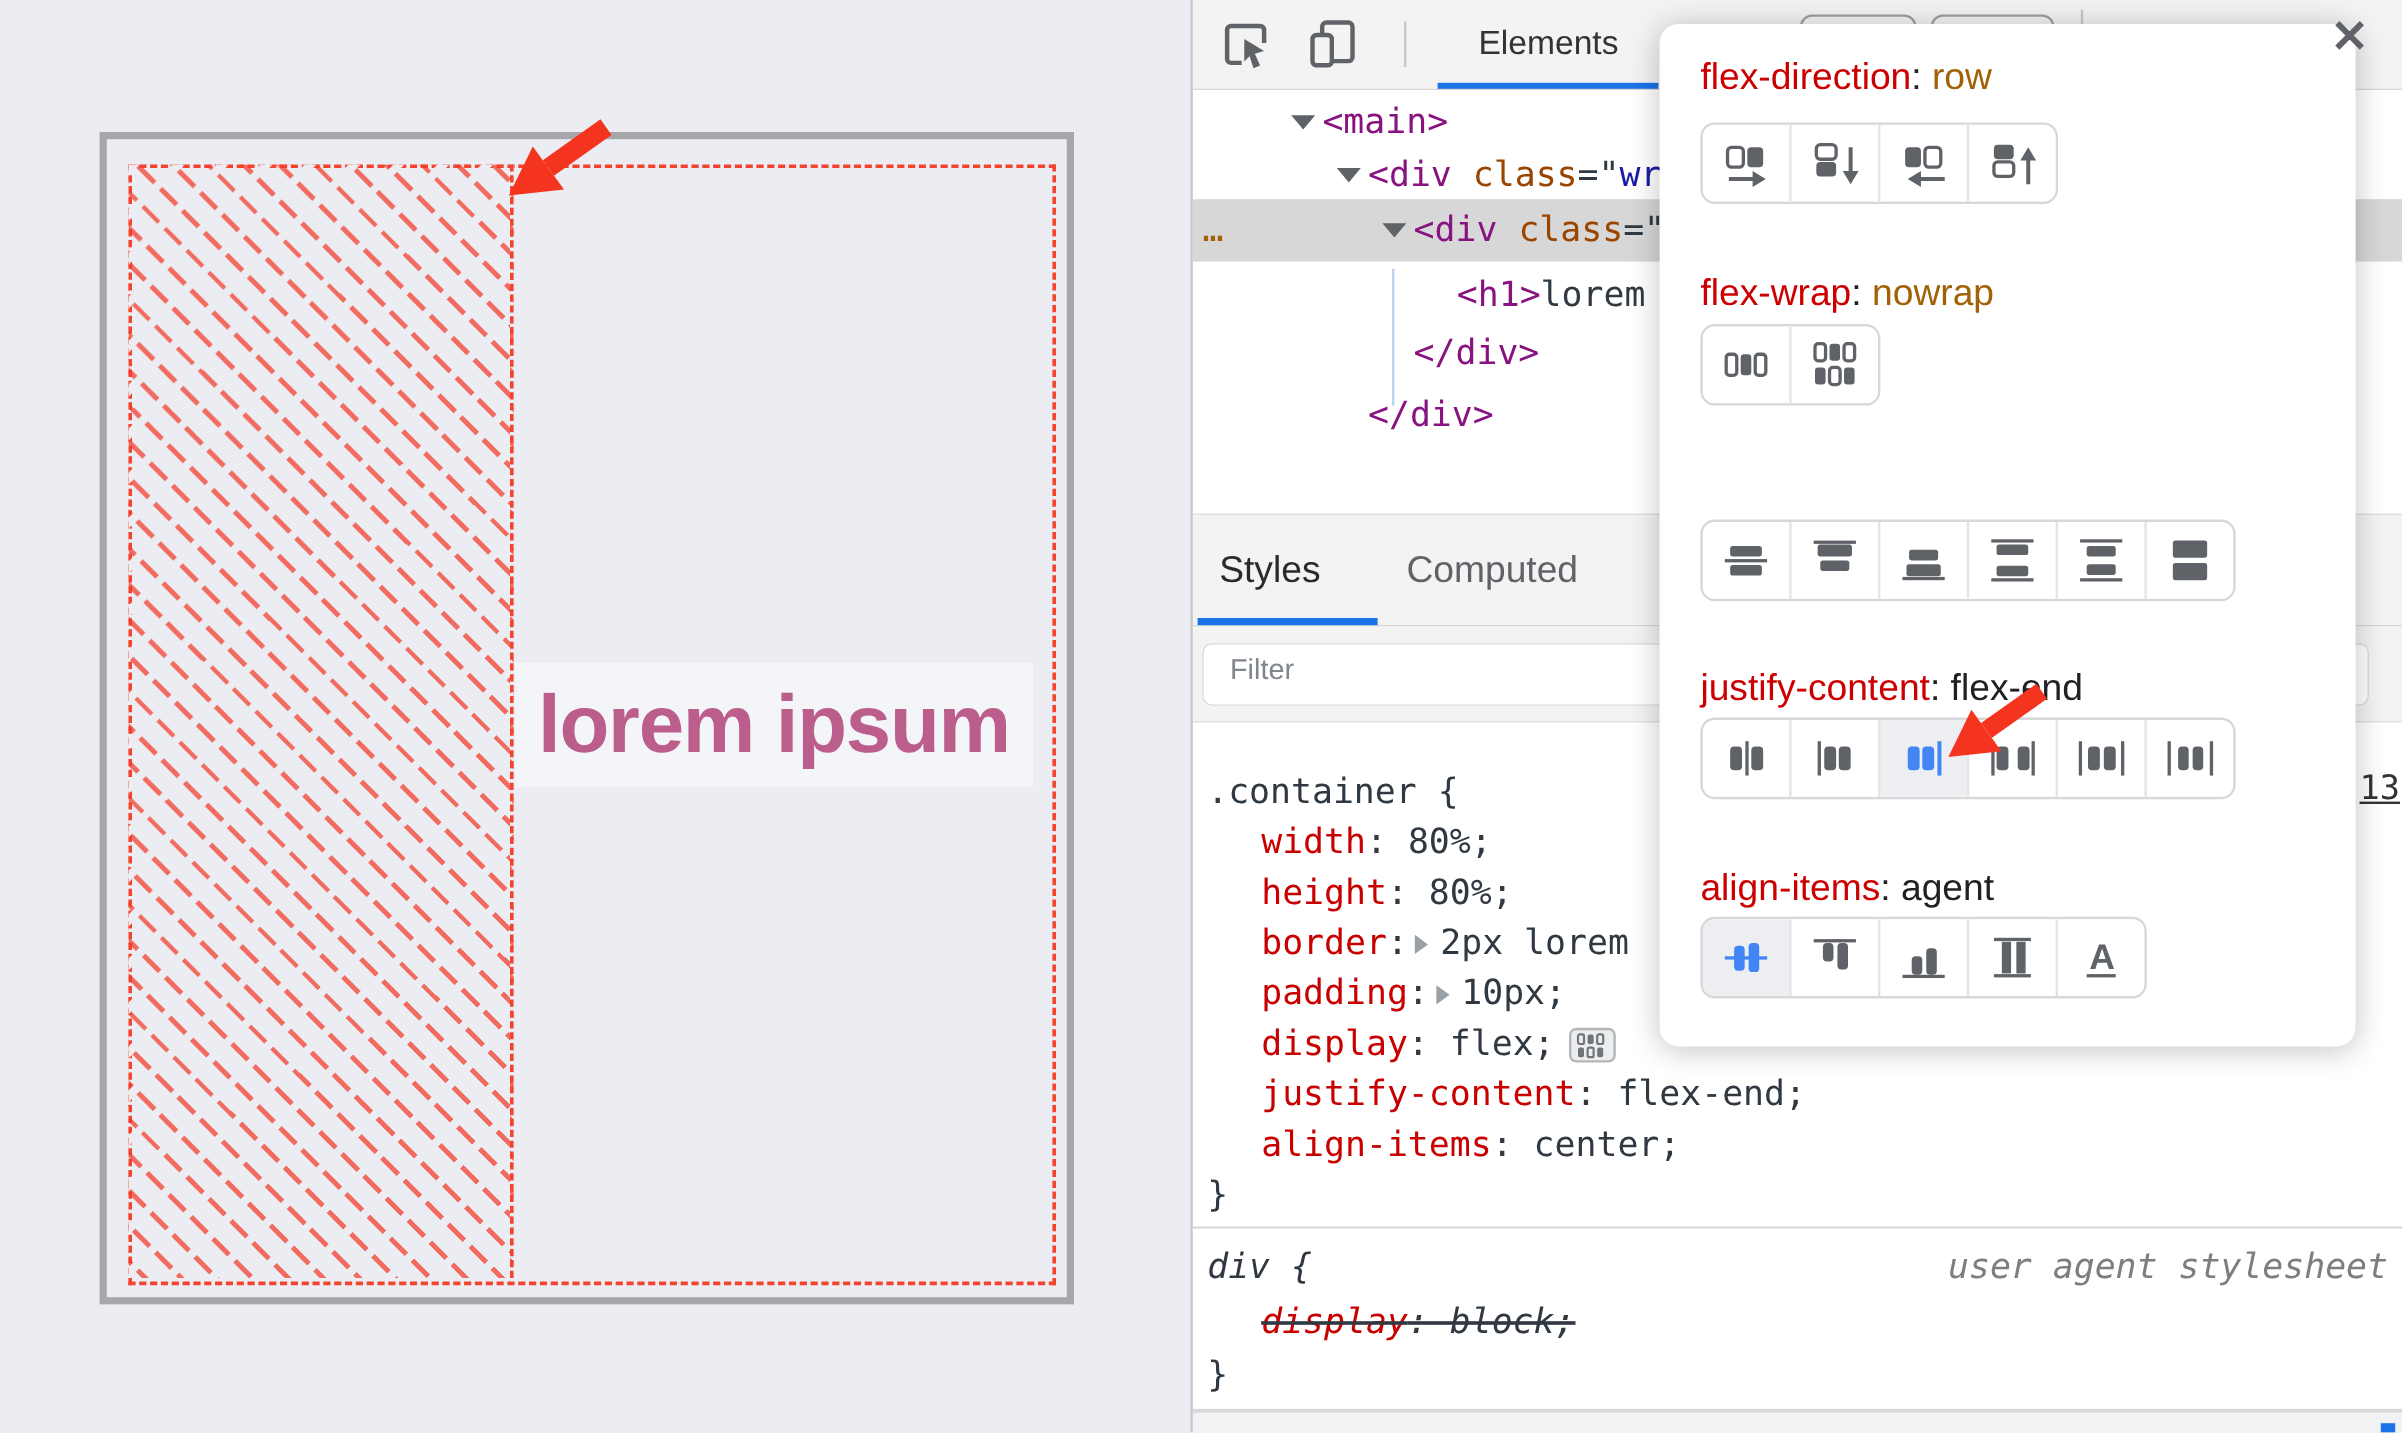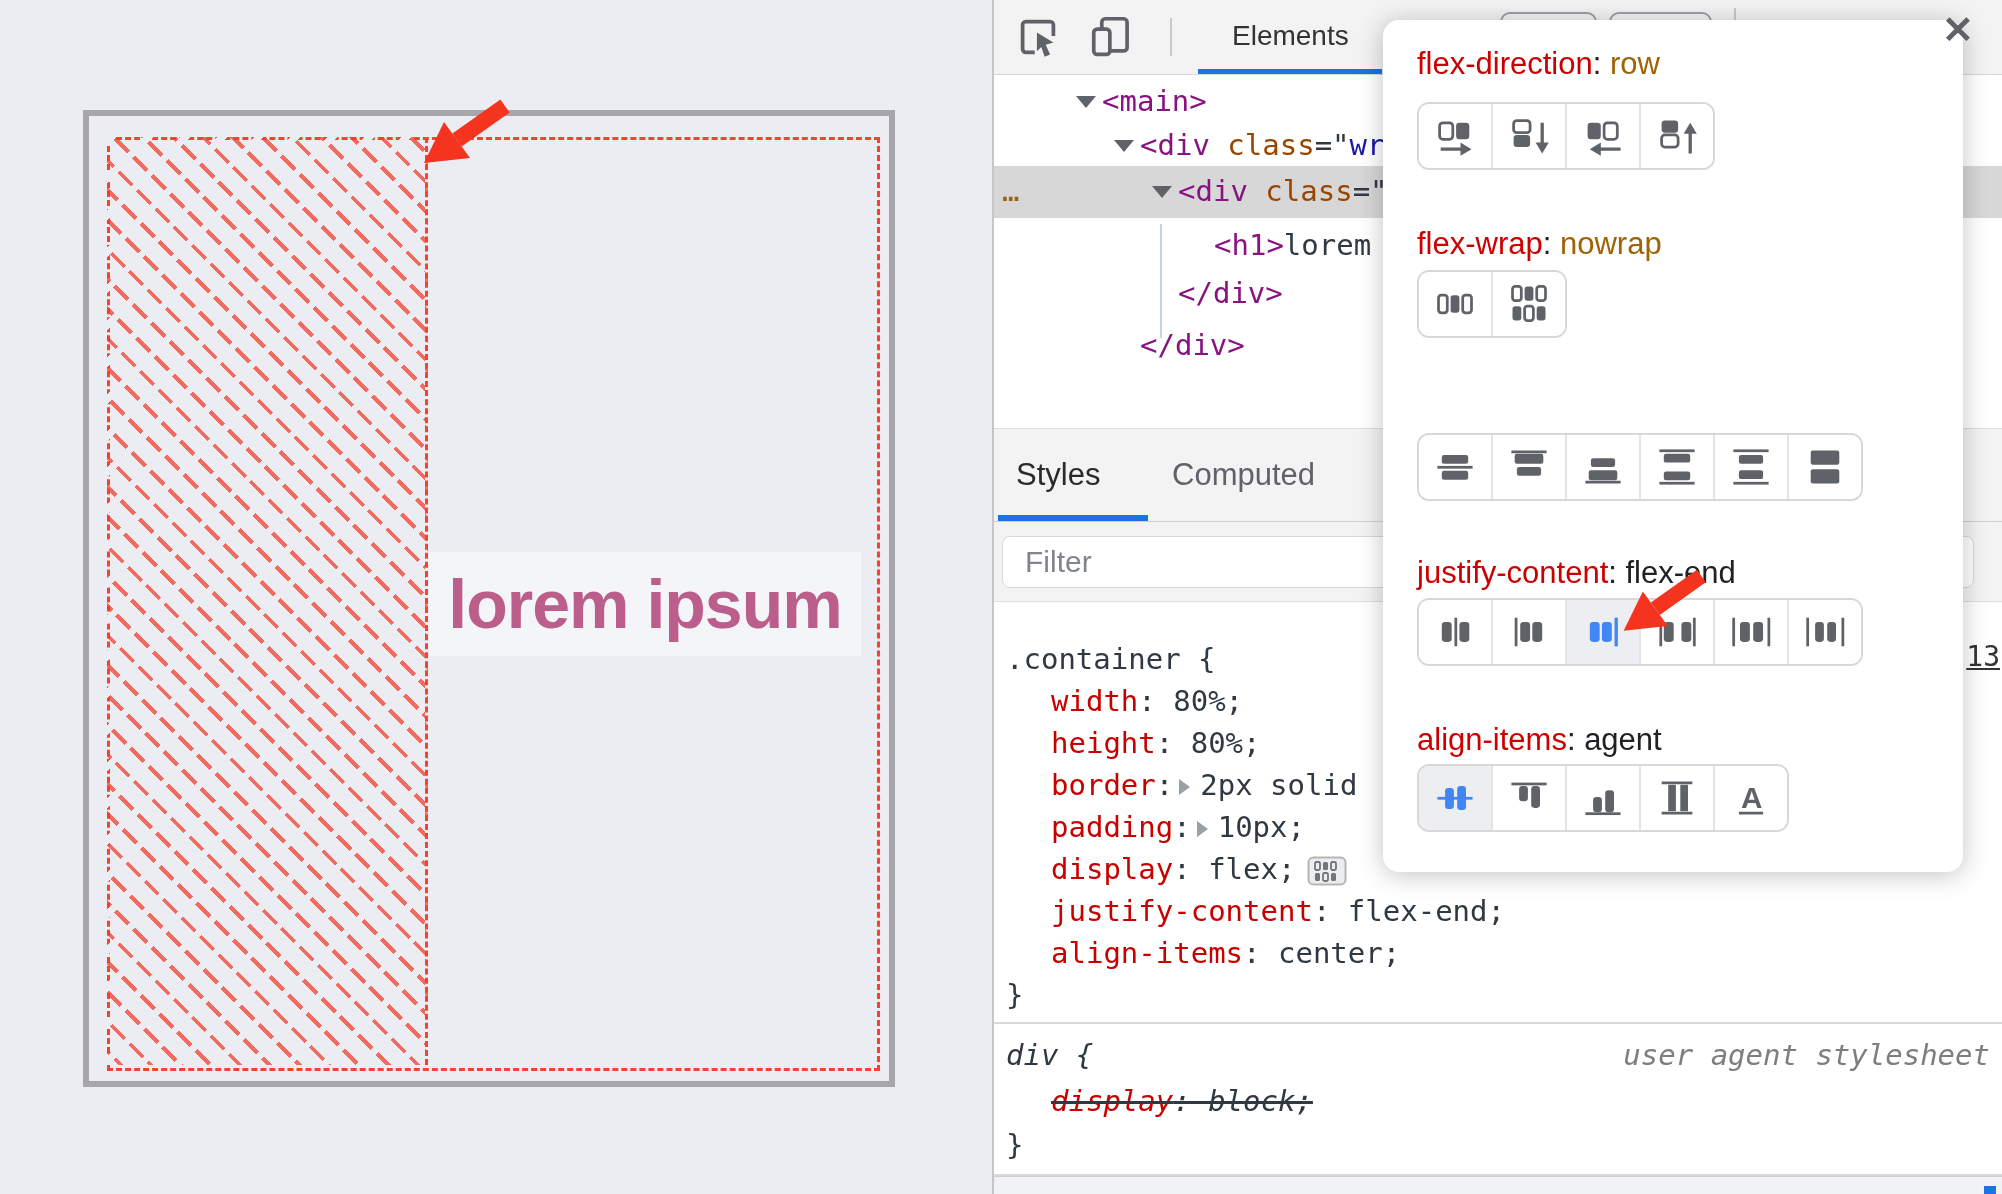--- a/index.html
+++ b/index.html
@@ -38,21 +38,21 @@
   .selband{position:absolute;left:0;top:166px;width:1010px;height:52px;background:#d7d7d7;}
   .tri{position:absolute;width:0;height:0;border-left:10px solid transparent;border-right:10px solid transparent;border-top:12px solid #5f6368;}
   .guide{position:absolute;left:166px;top:224px;width:2px;height:114px;background:#bcd4ef;}
   .crumb{color:#a01ba0;font-size:30px;position:absolute;top:384px;}
   .paneltabs{position:absolute;left:0;top:428px;width:1010px;height:94px;background:#f3f3f3;
              border-top:1px solid #ddd;border-bottom:1px solid #cfcfcf;box-sizing:border-box;}
   .crumbbar{position:absolute;left:0;top:370px;width:1010px;height:58px;background:#fff;}
   .styleline{position:absolute;left:4px;top:86px;width:150px;height:6px;background:#1a73e8;}
   .filterbar{position:absolute;left:0;top:522px;width:1010px;height:80px;background:#f3f3f3;border-bottom:1px solid #ddd;z-index:2;box-sizing:border-box;}
   .filterinput{position:absolute;left:8px;top:14px;width:972px;height:52px;background:#fff;border:1px solid #d8d8d8;border-radius:8px;box-sizing:border-box;}
-  .filterph{position:absolute;left:22px;top:8px;font-size:30px;color:#80868b;}
+  .filterph{position:absolute;left:22px;top:8px;font-size:24px;color:#80868b;}
   .rulesblock{position:absolute;left:0;width:1010px;background:#fff;}
   .declline{position:absolute;left:57px;}
   .selline{position:absolute;left:12px;}
   .disc{display:inline-block;width:0;height:0;border-top:8px solid transparent;border-bottom:8px solid transparent;
         border-left:11px solid #9aa0a6;margin:0 10px 0 6px;}
   .linenum{position:absolute;right:4px;top:12px;font-size:28px;color:#333;text-decoration:underline;}
   .strike{text-decoration:line-through;text-decoration-color:#303942;text-decoration-thickness:3px;}
   .ital{font-style:italic;}
   .origin{position:absolute;right:14px;top:14px;font-style:italic;color:#7e7e7e;}
   .botstrip{position:absolute;left:0;top:1176px;width:1010px;height:18px;background:#f1f2f3;border-top:1px solid #cfcfcf;}
@@ -152,21 +152,21 @@
         <span class="filterph">Filter</span>
       </div>
     </div>
 
     <div class="rulesblock mono" style="top:628px;height:394px;border-bottom:2px solid #d9d9d9;">
       <div class="selline" style="top:14px;"><span class="dark">.container</span><span class="dark"> {</span></div>
       <div class="linenum">13</div>
 
       <div class="declline" style="top:56px;"><span class="prop">width</span><span class="dark">:</span><span class="dark"> 80%;</span></div>
       <div class="declline" style="top:98px;"><span class="prop">height</span><span class="dark">:</span><span class="dark"> 80%;</span></div>
-      <div class="declline" style="top:140px;"><span class="prop">border</span><span class="dark">:</span><span class="disc"></span><span class="dark">2px solid</span></div>
+      <div class="declline" style="top:140px;"><span class="prop">border</span><span class="dark">:</span><span class="disc"></span><span class="dark">2px lorem</span></div>
       <div class="declline" style="top:182px;"><span class="prop">padding</span><span class="dark">:</span><span class="disc"></span><span class="dark">10px;</span></div>
       <div class="declline" style="top:224px;"><span class="prop">display</span><span class="dark">:</span><span class="dark"> flex;</span><svg class="badge" width="40" height="30" viewBox="0 0 40 30">
             <rect x="1.5" y="1.5" width="37" height="27" rx="5" fill="#ebedef" stroke="#b5b5b5" stroke-width="2"></rect>
             <rect x="8" y="6" width="5" height="8" rx="1.5" fill="none" stroke="#70757a" stroke-width="1.8"></rect>
             <rect x="16" y="6" width="5" height="8" rx="1.5" fill="#70757a"></rect>
             <rect x="24" y="6" width="5" height="8" rx="1.5" fill="none" stroke="#70757a" stroke-width="1.8"></rect>
             <rect x="8" y="17" width="5" height="8" rx="1.5" fill="#70757a"></rect>
             <rect x="16" y="17" width="5" height="8" rx="1.5" fill="none" stroke="#70757a" stroke-width="1.8"></rect>
             <rect x="24" y="17" width="5" height="8" rx="1.5" fill="#70757a"></rect>
           </svg></div>

